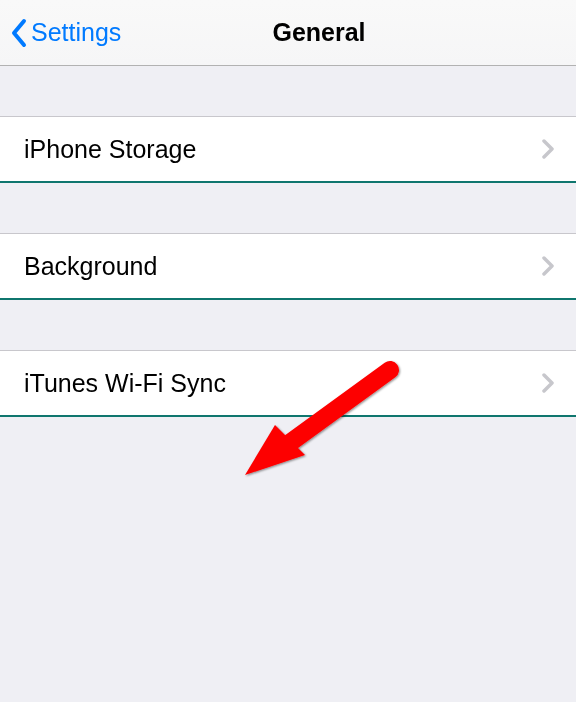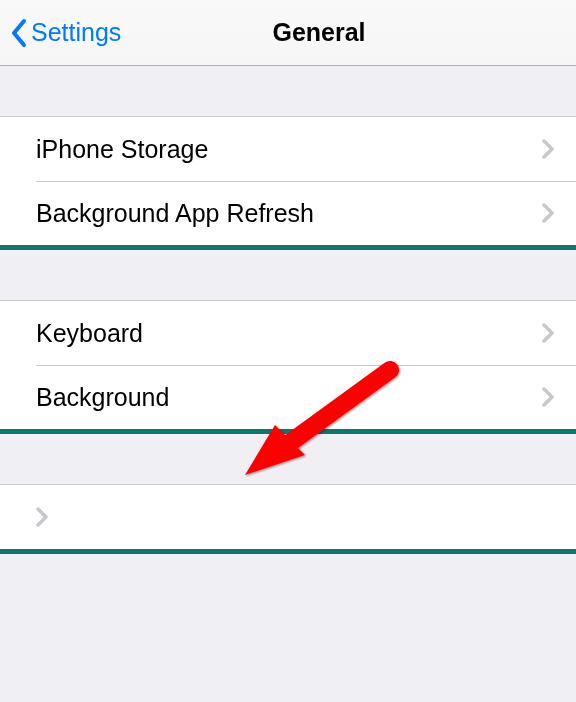--- a/index.html
+++ b/index.html
@@ -61,22 +61,21 @@
     .group-spacer {
       height: 50px;
       background: #efeff4;
     }
     .group-spacer.first {
       height: 50px;
     }
     .group {
       background: #fff;
       border-top: 1px solid #c8c7cc;
-      border-bottom: 5px solid #0f766e;
-      padding-left: 12px;
+      border-bottom: 2px solid #0f766e;
     }
     .row {
       display: flex;
       align-items: center;
       height: 64px;
       padding-left: 24px;
       padding-right: 16px;
       position: relative;
       cursor: pointer;
     }
@@ -125,49 +124,38 @@
 
 <div class="group-spacer first"></div>
 
 <div class="group">
   <div class="row">
     <span class="row-label">iPhone Storage</span>
     <svg class="chevron-right" viewBox="0 0 12 20">
       <polyline points="2,2 10,10 2,18"></polyline>
     </svg>
   </div>
-  <div class="row">
-    <span class="row-label">Background App Refresh</span>
-    <svg class="chevron-right" viewBox="0 0 12 20">
-      <polyline points="2,2 10,10 2,18"></polyline>
-    </svg>
-  </div>
 </div>
 
 <div class="group-spacer"></div>
 
 <div class="group">
-  <div class="row">
-    <span class="row-label">Keyboard</span>
-    <svg class="chevron-right" viewBox="0 0 12 20">
-      <polyline points="2,2 10,10 2,18"></polyline>
-    </svg>
-  </div>
   <div class="row">
     <span class="row-label">Background</span>
     <svg class="chevron-right" viewBox="0 0 12 20">
       <polyline points="2,2 10,10 2,18"></polyline>
     </svg>
   </div>
 </div>
 
 <div class="group-spacer"></div>
 
 <div class="group">
   <div class="row">
+    <span class="row-label">iTunes Wi-Fi Sync</span>
     <svg class="chevron-right" viewBox="0 0 12 20">
       <polyline points="2,2 10,10 2,18"></polyline>
     </svg>
   </div>
 </div>
 
 <svg class="arrow-annotation" width="180" height="130" style="left:235px; top:355px;">
   <defs>
     <filter id="ds" x="-20%" y="-20%" width="140%" height="140%">
       <feDropShadow dx="1" dy="1" stdDeviation="1" flood-color="rgba(0,0,0,0.45)"></feDropShadow>

